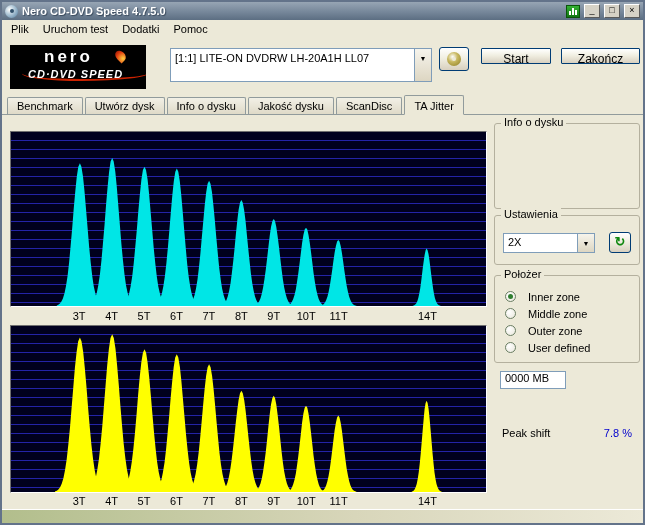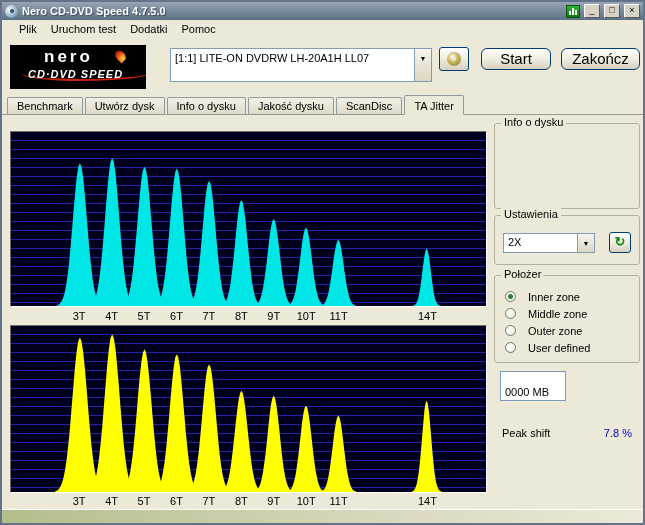--- a/index.html
+++ b/index.html
@@ -34,21 +34,21 @@
     border:1px solid #0A550A; display:flex; align-items:flex-end; justify-content:center; gap:1px; padding:2px 2px;
   }
   .green-icon i { display:block; width:2px; background:#fff; }
   .tb-btn {
     width:16px; height:14px; background:#D6D2C6;
     border:1px solid; border-color:#FFFFFF #5A5A5A #5A5A5A #FFFFFF;
     font-size:9px; line-height:11px; text-align:center; color:#000;
     font-family:"Liberation Sans", sans-serif; cursor:default;
   }
   
-  .menubar { height:18px; flex:0 0 18px; display:flex; align-items:center; padding-left:10px; background:#ECE9D8; }
+  .menubar { height:18px; flex:0 0 18px; display:flex; align-items:center; padding-left:2px; background:#ECE9D8; }
   .menu-item { padding:2px 7px; }
   
   .toolbar { height:56px; flex:0 0 56px; position:relative; background:#ECE9D8; }
   .nero-logo {
     position:absolute; left:8px; top:7px; width:136px; height:44px;
     background:#000; color:#fff; overflow:hidden;
   }
   .nero-brand { position:absolute; left:34px; top:2px; font-weight:bold; font-size:17px; letter-spacing:3px; }
   .nero-flame {
     position:absolute; left:106px; top:5px; width:9px; height:12px;
@@ -71,24 +71,24 @@
   .tool-btn {
     position:absolute; left:437px; top:9px; width:30px; height:24px;
     border:1px solid #003C74; border-radius:3px;
     background:linear-gradient(180deg,#FFFFFF 0%,#F1EFE2 45%,#D8D0BF 100%);
     display:flex; align-items:center; justify-content:center;
   }
   .disc-glyph { width:14px; height:14px; border-radius:50%;
     background:radial-gradient(circle at 40% 35%, #fff, #C8B860 40%, #8A7A20 100%); position:relative; }
   .disc-glyph::after { content:''; position:absolute; left:5px; top:5px; width:4px; height:4px; border-radius:50%; background:#ECE9D8; }
   .xp-btn {
-    position:absolute; height:22px;
-    border:1px solid #003C74; border-radius:6px;
+    position:absolute; height:16px;
+    border:1px solid #003C74; border-radius:1px;
     background:linear-gradient(180deg,#FFFFFF 0%,#F1EFE2 45%,#D8D0BF 100%);
-    text-align:center; line-height:20px; font-size:15px;
+    text-align:center; line-height:20px; font-size:12px;
   }
   .start-btn { left:479px; top:10px; width:70px; }
   .quit-btn  { left:559px; top:10px; width:79px; }
   
   .tabbar {
     height:21px; flex:0 0 21px; display:flex; align-items:flex-end;
     padding-left:5px; border-bottom:1px solid #919B9C; background:#ECE9D8;
   }
   .tab {
     border:1px solid #919B9C; border-bottom:none; border-radius:2px 2px 0 0;
@@ -134,21 +134,21 @@
   }
   .gb-position { top:160px; height:88px; }
   .radio-row { position:absolute; left:10px; display:flex; align-items:center; gap:12px; height:13px; }
   .radio {
     width:11px; height:11px; border-radius:50%;
     border:1px solid #6A7E63; background:radial-gradient(circle at 35% 35%, #fff, #E8E6DA); position:relative; flex:0 0 11px;
   }
   .radio.sel::after { content:''; position:absolute; left:2px; top:2px; width:5px; height:5px; border-radius:50%; background:#2F7D2F; }
   .mb-field {
     position:absolute; left:498px; top:256px; width:66px; height:18px;
-    background:#fff; border:1px solid #7F9DB9; padding:14px 4px;
+    background:#fff; border:1px solid #7F9DB9; padding:0 4px;
   }
   .result-row { position:absolute; left:492px; width:146px; display:flex; justify-content:space-between; padding:0 8px 0 8px; }
   .result-row .result-value { color:#0000CD; }
   .rr-1 { top:290px; }
   .rr-2 { top:312px; }
   
   .statusbar {
     height:14px; flex:0 0 14px;
     background:linear-gradient(90deg,#B2BE8C 0%,#D8D6BA 55%,#ECE9D8 100%);
     border-top:1px solid #FFFFFF;

